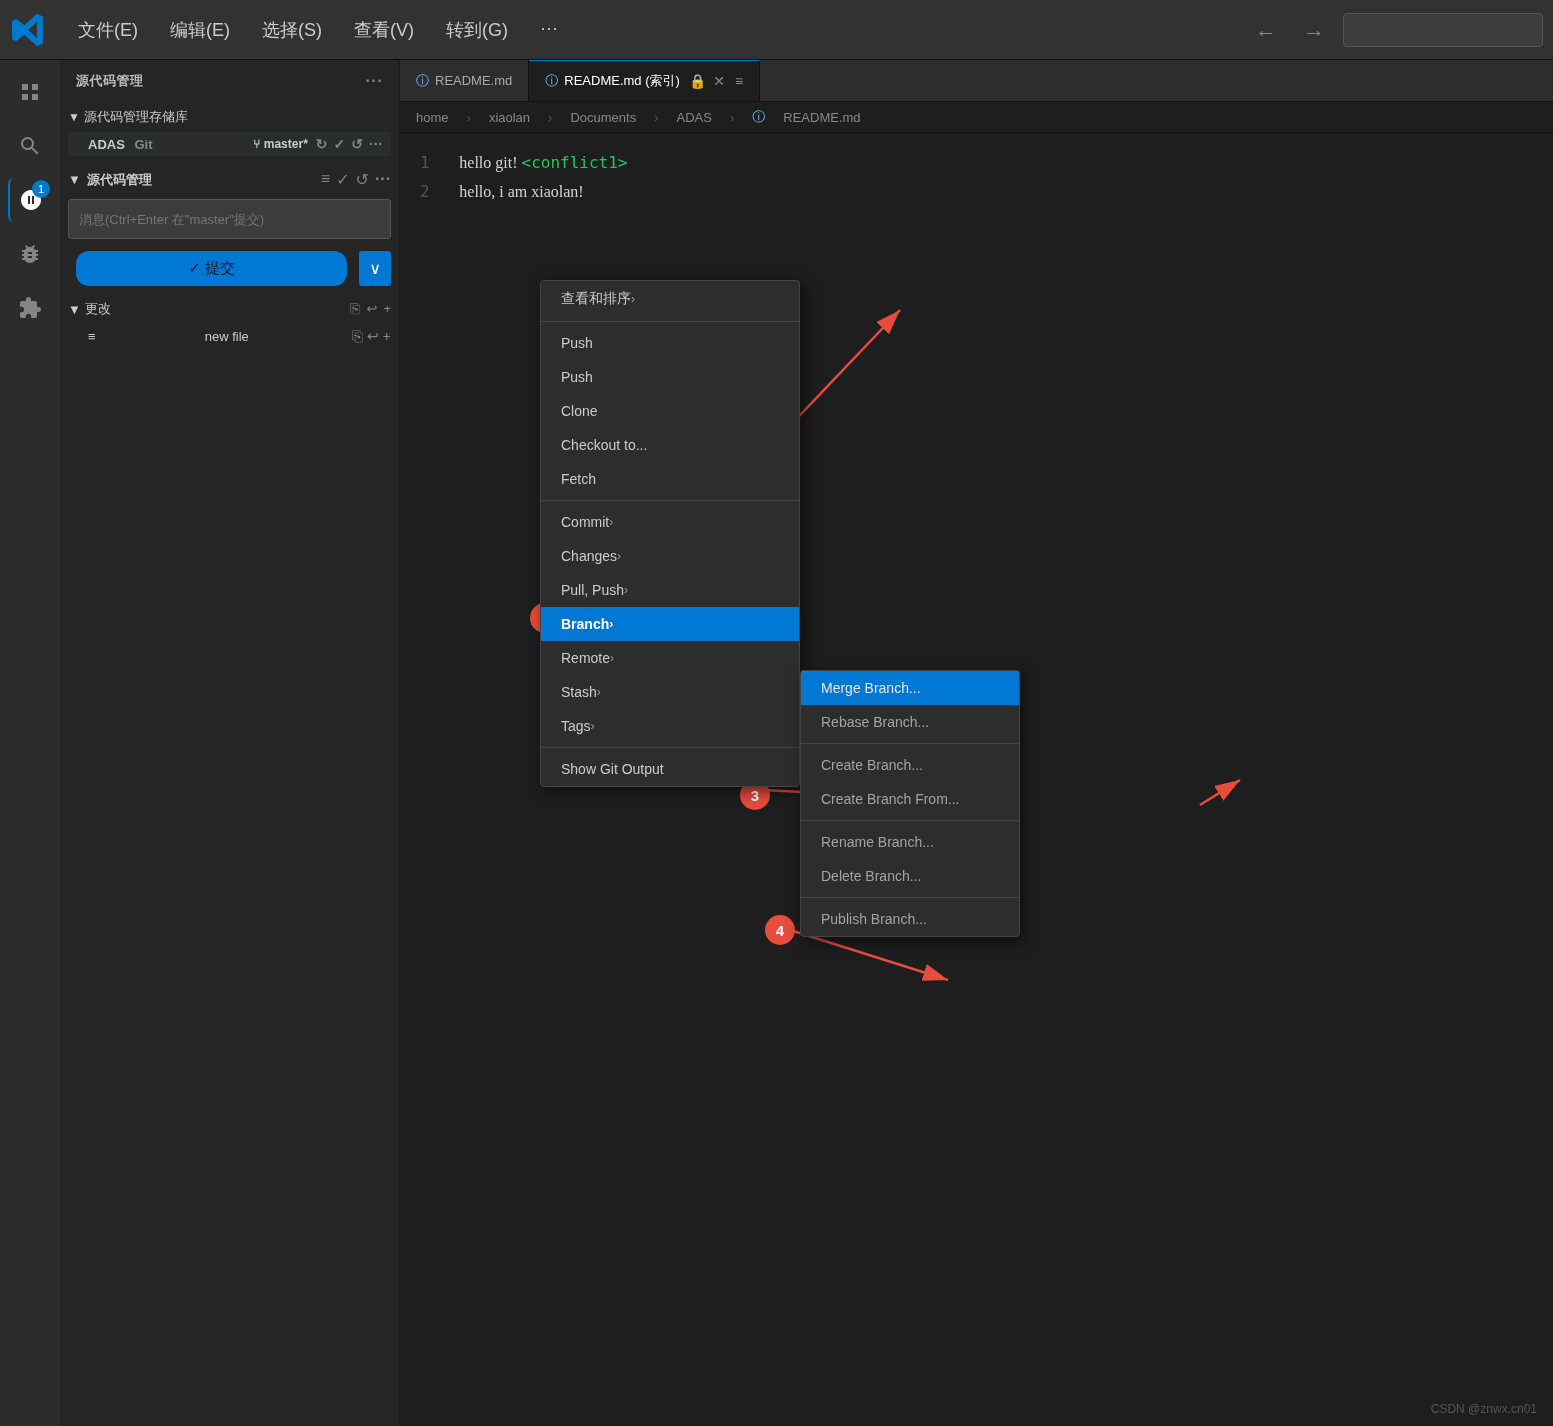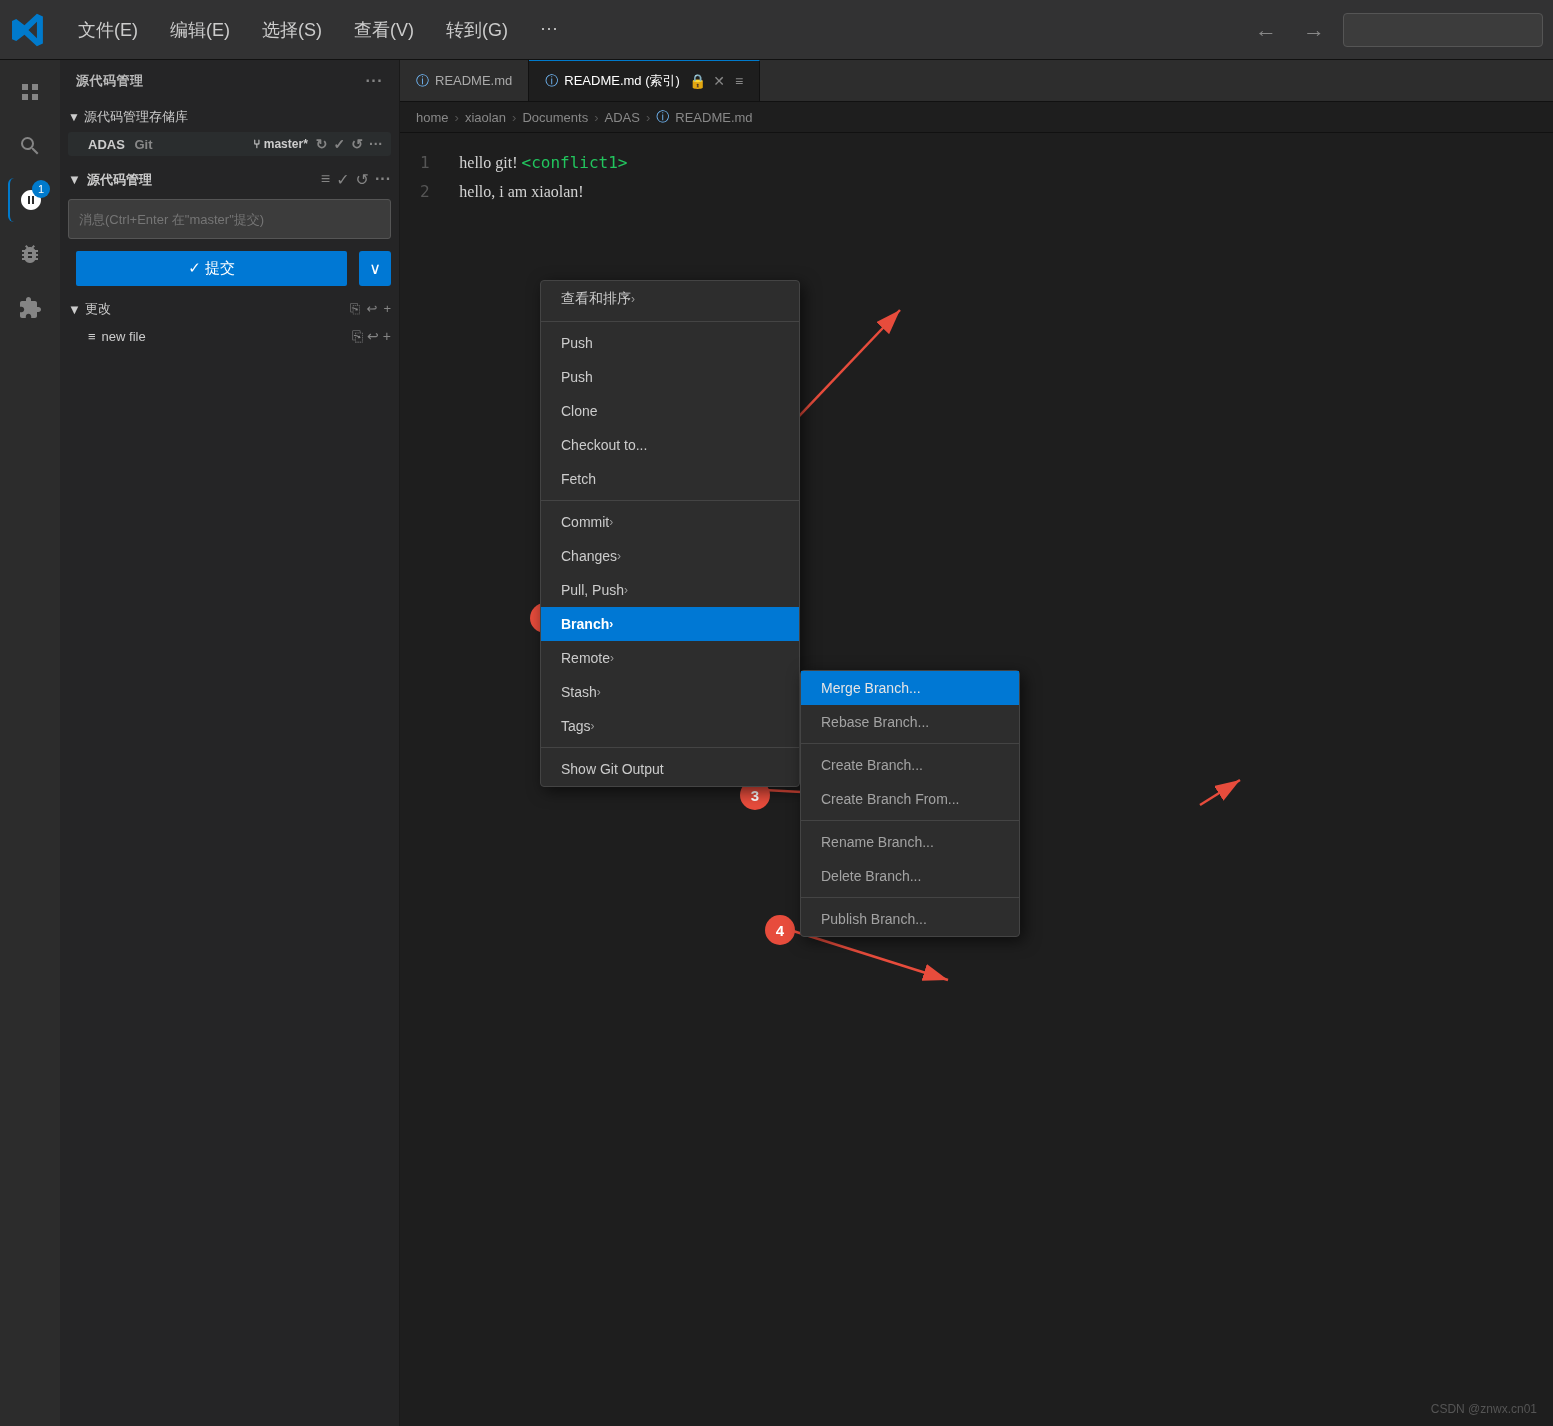--- a/index.html
+++ b/index.html
@@ -190,23 +190,23 @@
       color: #888;
       font-size: 13px;
       padding: 8px 10px;
       width: calc(100% - 16px);
       height: 40px;
     }
 
     .scm-commit-btn {
       margin: 4px 8px;
       background: #0078d4;
-      color: #ffffff;
+      color: #0f172a;
       border: none;
-      border-radius: 2px;
+      border-radius: 13px;
       font-size: 15px;
       padding: 8px 16px;
       width: calc(100% - 48px);
       cursor: pointer;
       text-align: center;
       display: inline-block;
     }
     .scm-commit-row {
       display: flex;
       align-items: center;
@@ -244,21 +244,21 @@
     }
 
     .scm-file-row {
       display: flex;
       align-items: center;
       padding: 4px 8px 4px 28px;
       font-size: 13px;
       color: #ccc;
     }
     .scm-file-icon { margin-right: 6px; }
-    .scm-file-name { flex: 1; }
+    .scm-file-name { flex: 1; text-align: center; }
     .scm-file-icons {
       display: flex;
       gap: 4px;
       font-size: 14px;
       color: #858585;
     }
 
     
     .editor-area {
       flex: 1;
@@ -292,21 +292,21 @@
     }
     .tab-close { font-size: 14px; color: #888; }
     .tab-icon { font-size: 13px; color: #75beff; }
 
     .editor-breadcrumb {
       padding: 6px 16px;
       font-size: 13px;
       color: #888;
       display: flex;
       align-items: center;
-      gap: 6px;
+      gap: 18px;
       border-bottom: 1px solid #111;
       background: #1e1e1e;
     }
     .breadcrumb-sep { color: #555; }
 
     .editor-content {
       padding: 16px 20px;
       font-family: 'Consolas', monospace;
       font-size: 16px;
       line-height: 1.8;

